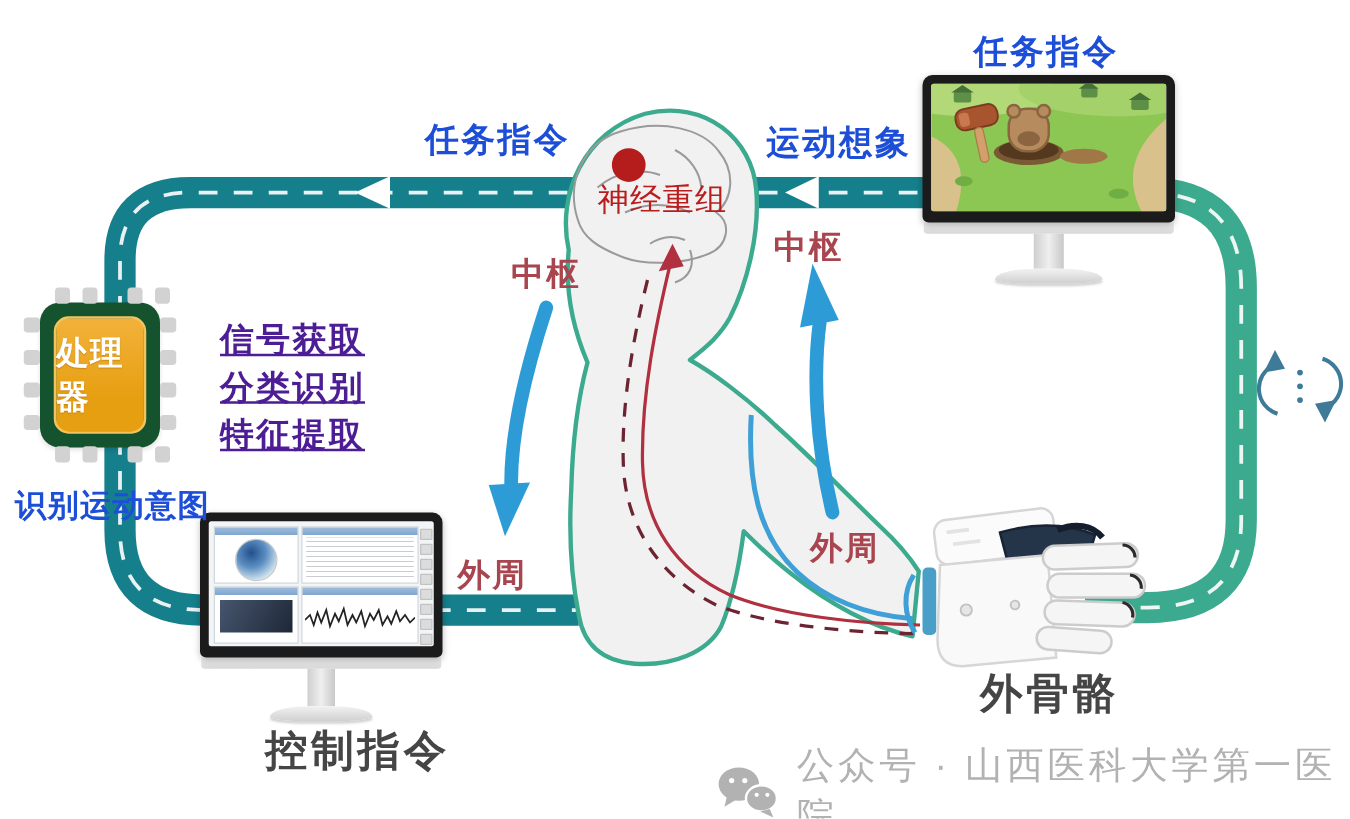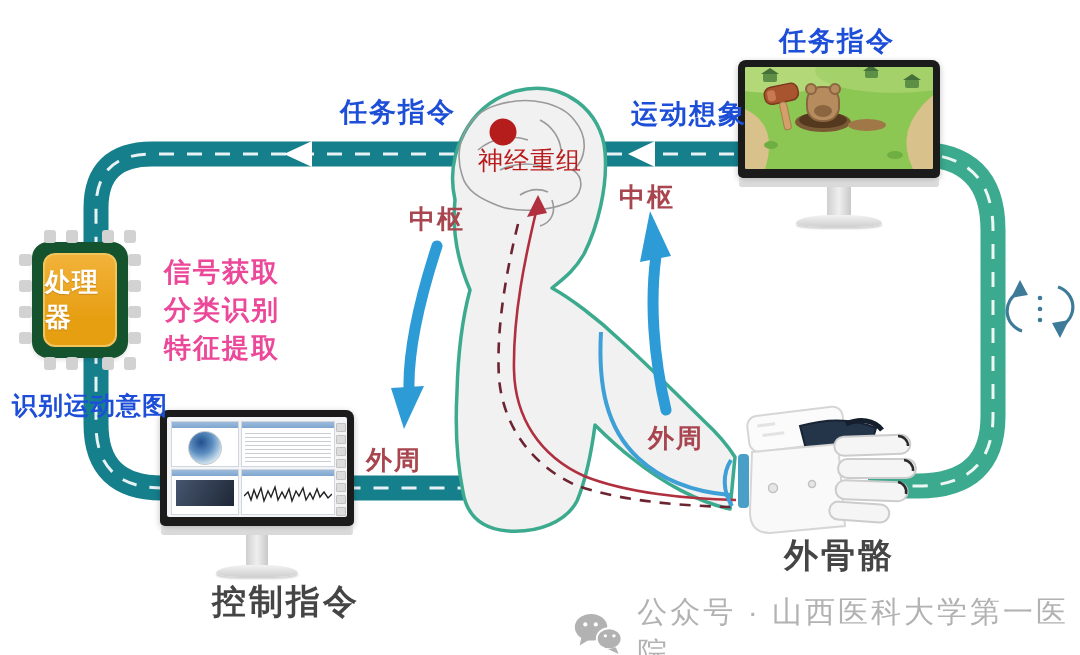--- a/index.html
+++ b/index.html
@@ -4,22 +4,22 @@
 <style>
   html,body{margin:0;padding:0;background:#ffffff;}
   #stage{position:relative;width:1080px;height:655px;background:#ffffff;overflow:hidden;
          font-family:"Liberation Sans",sans-serif;}
   #base-svg{position:absolute;left:0;top:0;width:1080px;height:655px;}
   .lbl{position:absolute;white-space:nowrap;line-height:1;}
   .lbl-blue{color:#1d4ed8;font-size:27px;font-weight:700;letter-spacing:2px;}
   .lbl-red{color:#a8454e;font-size:26px;font-weight:600;letter-spacing:2px;}
   .lbl-dark{color:#454545;font-size:34px;font-weight:600;letter-spacing:3px;}
   .lbl-neuro{color:#b91c1c;font-size:25px;font-weight:400;letter-spacing:1px;}
-  .steps{position:absolute;left:164px;top:253px;color:#ec4899;font-size:27px;
-         font-weight:600;letter-spacing:2px;line-height:38px;}
+  .steps{position:absolute;left:176px;top:253px;color:#4c1d95;font-size:27px;
+         font-weight:600;letter-spacing:2px;line-height:38px;text-decoration:underline;}
   
   .chip{position:absolute;left:32px;top:242px;width:96px;height:116px;background:#14532d;
         border-radius:16px;box-shadow:0 2px 4px rgba(0,0,0,.12);}
   .chip-core{position:absolute;left:11px;top:11px;right:11px;bottom:11px;border-radius:12px;
         background:linear-gradient(180deg,#f2b23a 0%,#e79f12 70%);
         border:2px solid #f3c35c;display:flex;align-items:center;justify-content:center;}
   .chip-core span{color:#ffffff;font-size:26px;font-weight:700;letter-spacing:1px;
         text-shadow:0 1px 1px rgba(150,90,0,.4);}
   .pin{position:absolute;background:#d2d2d2;border-radius:3px;}
   .pin-h{width:13px;height:12px;}
@@ -232,21 +232,21 @@
         </div>
       </div>
       <div style="height:2px"></div>
     </div>
     <div class="chin"></div>
     <div class="neck" style="width:22px;height:30px;"></div>
     <div class="foot" style="width:82px;height:12px;"></div>
   </div>
 
   <div class="lbl lbl-blue" style="left:779px;top:28px;">任务指令</div>
-  <div class="lbl lbl-blue" style="left:631px;top:101px;">运动想象</div>
+  <div class="lbl lbl-blue" style="left:613px;top:101px;">运动想象</div>
   <div class="lbl lbl-blue" style="left:340px;top:99px;">任务指令</div>
   <div class="lbl lbl-neuro" style="left:478px;top:148px;">神经重组</div>
   <div class="lbl lbl-red" style="left:409px;top:206px;">中枢</div>
   <div class="lbl lbl-red" style="left:619px;top:184px;">中枢</div>
   <div class="lbl lbl-red" style="left:366px;top:447px;">外周</div>
   <div class="lbl lbl-red" style="left:648px;top:425px;">外周</div>
   <div class="steps">
     <div>信号获取</div>
     <div>分类识别</div>
     <div>特征提取</div>

